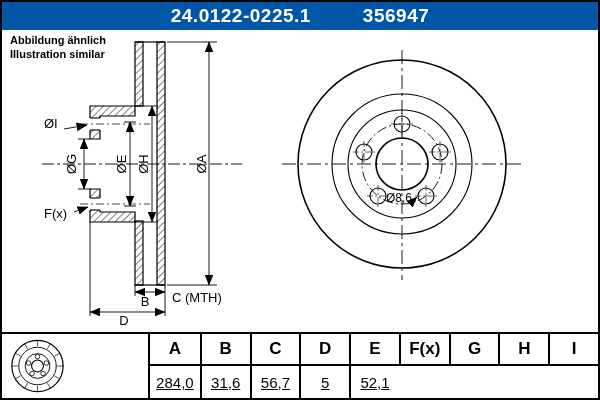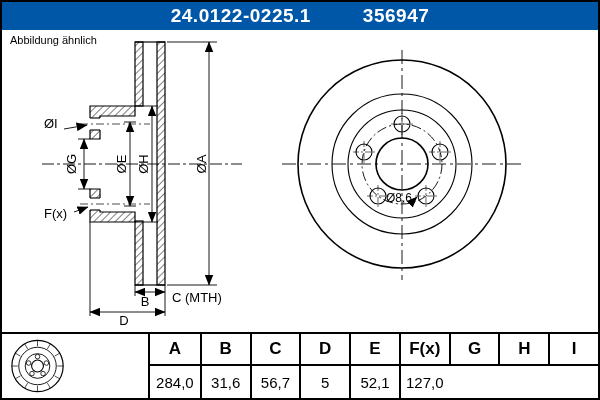--- a/index.html
+++ b/index.html
@@ -4,44 +4,45 @@
 <style>
   * { margin:0; padding:0; box-sizing:border-box; }
   html,body { width:600px; height:400px; background:#fff; font-family:"Liberation Sans",sans-serif; }
   .page { position:relative; width:600px; height:400px; border:2px solid #000; background:#fff; overflow:hidden; }
   .topbar {
     position:absolute; top:0; left:0; right:0; height:28px;
     background:#0057a8; color:#fff;
     display:flex; align-items:center; justify-content:center; gap:52px;
     font-size:19px; font-weight:bold; letter-spacing:.5px;
   }
-  .note { position:absolute; top:32px; left:8px; font-size:11px; color:#000; line-height:1.25; }
+  .note { position:absolute; top:32px; left:8px; font-size:11px; color:#000; line-height:1.25;font-weight:bold; }
   .drawing { position:absolute; top:28px; left:0; width:596px; height:302px; }
   .drawing text { font-family:"Liberation Sans",sans-serif; font-size:13px; fill:#000; }
   .drawing text.small { font-size:12px; }
   .bottom { position:absolute; left:0; right:0; top:330px; bottom:0; border-top:2px solid #000; display:flex; background:#fff; }
   .thumb { width:148px; border-right:2px solid #000; display:flex; align-items:center; }
   .spec { flex:1; display:grid; grid-template-columns:repeat(9,1fr); grid-template-rows:1fr 1fr; }
   .cell { display:flex; align-items:center; justify-content:center; border-left:2px solid #000; }
   .cell.c0 { border-left:none; }
   .cell.hdr { border-bottom:2px solid #000; font-size:17px; font-weight:bold; }
-  .cell.val { font-size:15px; }
+  .cell.val { font-size:15px;text-decoration:underline; }
 </style>
 </head>
 <body>
 
 <div class="page">
 
   <div class="topbar">
     <span>24.0122-0225.1</span>
     <span>356947</span>
   </div>
 
   <div class="note">
     <div>Abbildung ähnlich</div>
+    <div>Illustration similar</div>
   </div>
 
   <svg class="drawing" viewBox="0 0 596 302">
     <defs>
       <marker id="arr" viewBox="0 0 10 8" refX="9.5" refY="4" markerWidth="11" markerHeight="9" orient="auto-start-reverse" markerUnits="userSpaceOnUse">
         <path d="M0,0 L10,4 L0,8 Z" fill="#000"></path>
       </marker>
       <pattern id="hatch" width="5" height="5" patternUnits="userSpaceOnUse" patternTransform="rotate(45)">
         <line x1="0" y1="0" x2="0" y2="5" stroke="#000" stroke-width="1"></line>
       </pattern>
@@ -184,17 +185,16 @@
       <div class="cell hdr">E</div>
       <div class="cell hdr">F(x)</div>
       <div class="cell hdr">G</div>
       <div class="cell hdr">H</div>
       <div class="cell hdr">I</div>
       <div class="cell val c0">284,0</div>
       <div class="cell val">31,6</div>
       <div class="cell val">56,7</div>
       <div class="cell val">5</div>
       <div class="cell val">52,1</div>
-      <div class="cell val">127,0</div>
     </div>
   </div>
 
 </div>
 
 </body></html>

